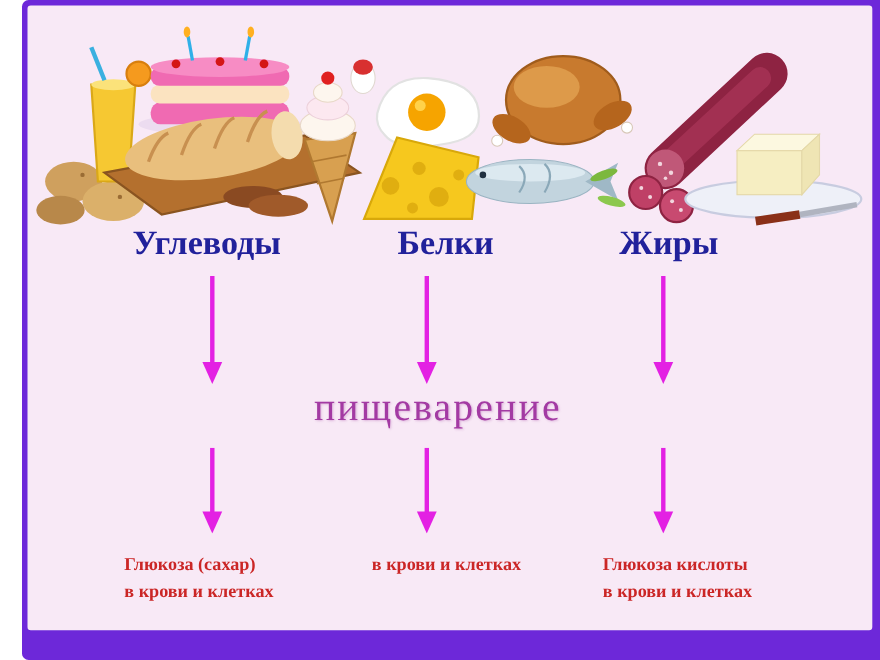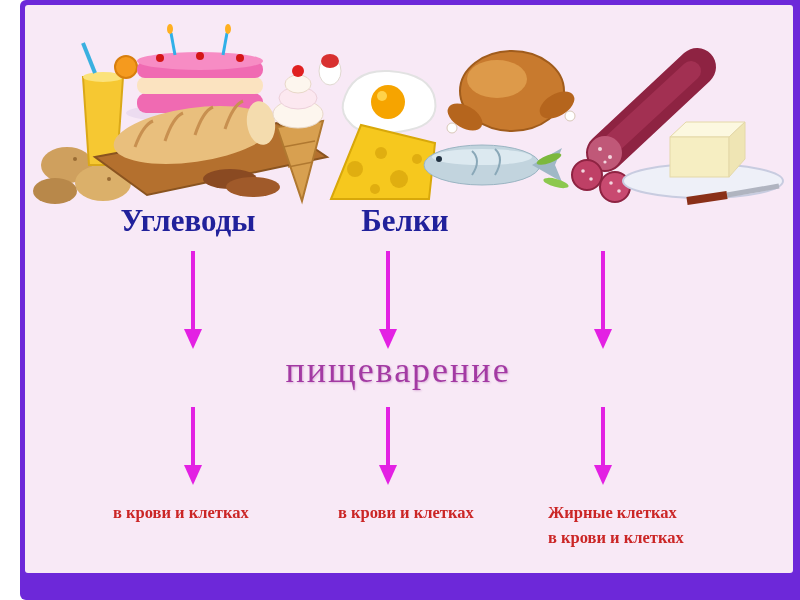--- a/index.html
+++ b/index.html
@@ -170,20 +170,21 @@
         <polygon points="704,130 720,115 720,152 704,170" fill="#efe5b4" stroke="#e4d8a8"></polygon>
       </g>
       <g>
         <line x1="702" y1="188" x2="754" y2="179" stroke="#b0b4c0" stroke-width="5"></line>
         <line x1="662" y1="194" x2="702" y2="188" stroke="#8a3018" stroke-width="8"></line>
       </g>
     </svg>
 
     <div class="heading h-carbs">Углеводы</div>
     <div class="heading h-prot">Белки</div>
+    <div class="heading h-fats">Жиры</div>
 
     <svg class="arrow a1-carbs" viewBox="0 0 22 98">
       <line x1="11" y1="0" x2="11" y2="80" stroke="#e321e3" stroke-width="4"></line>
       <polygon points="2,78 20,78 11,98" fill="#e321e3"></polygon>
     </svg>
     <svg class="arrow a1-prot" viewBox="0 0 22 98">
       <line x1="11" y1="0" x2="11" y2="80" stroke="#e321e3" stroke-width="4"></line>
       <polygon points="2,78 20,78 11,98" fill="#e321e3"></polygon>
     </svg>
     <svg class="arrow a1-fats" viewBox="0 0 22 98">
@@ -200,24 +201,25 @@
     <svg class="arrow a2-prot" viewBox="0 0 22 78">
       <line x1="11" y1="0" x2="11" y2="60" stroke="#e321e3" stroke-width="4"></line>
       <polygon points="2,58 20,58 11,78" fill="#e321e3"></polygon>
     </svg>
     <svg class="arrow a2-fats" viewBox="0 0 22 78">
       <line x1="11" y1="0" x2="11" y2="60" stroke="#e321e3" stroke-width="4"></line>
       <polygon points="2,58 20,58 11,78" fill="#e321e3"></polygon>
     </svg>
 
     <div class="result r-carbs">
+      <div>Глюкоза (сахар)</div>
       <div>в крови и клетках</div>
     </div>
     <div class="result r-prot">
       <div>в крови и клетках</div>
     </div>
     <div class="result r-fats">
-      <div>Жирные клетках</div>
+      <div>Глюкоза кислоты</div>
       <div>в крови и клетках</div>
     </div>
 
   </div>
 </div>
 
 </body></html>

